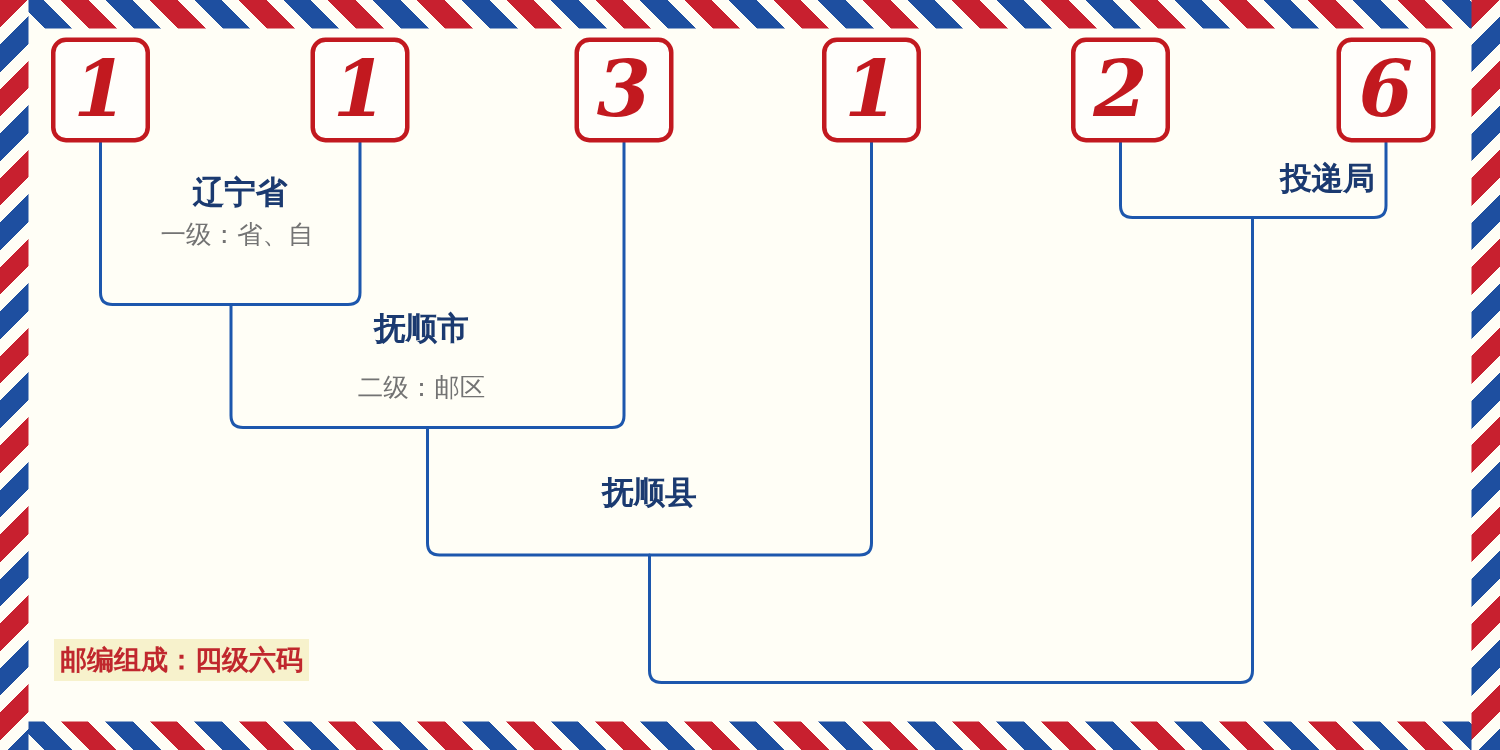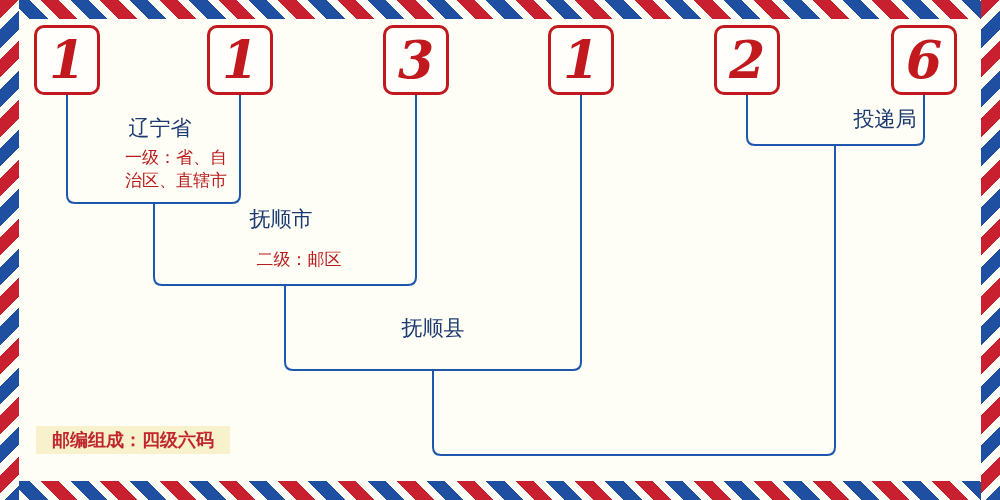--- a/index.html
+++ b/index.html
@@ -55,45 +55,44 @@
   }
 
   
   svg.connectors { position: absolute; left: 0; top: 0; z-index: 1; }
 
   
   .lab-name {
     position: absolute;
     transform: translateX(-50%);
     color: #1b3a70;
-    font-weight: normal;
+    font-weight: bold;
     font-size: 21px;
     white-space: nowrap;
     z-index: 2;
   }
   .lab-desc {
     position: absolute;
     transform: translateX(-50%);
-    color: #b91c1c;
+    color: #737373;
     font-size: 17px;
     line-height: 23px;
     white-space: nowrap;
     text-align: center;
     z-index: 2;
-    margin-left: 18px;
   }
   .lab-desc span { display: block; }
   .composition {
     position: absolute;
     left: 36px; top: 426px;
     color: #c0272d;
     font-weight: bold;
     font-size: 18px;
     background: #f7f2cc;
-    padding: 2px 16px;
+    padding: 2px 4px;
     white-space: nowrap;
     z-index: 2;
   }
 </style>
 </head>
 <body>
 
 <div class="canvas">
 
   <div class="stripe h top"></div>
@@ -124,21 +123,20 @@
   <div class="digit-box" style="left:714px">
     <span class="digit">2</span>
   </div>
   <div class="digit-box" style="left:891px">
     <span class="digit">6</span>
   </div>
 
   <div class="lab-name" style="left:160px; top:114px">辽宁省</div>
   <div class="lab-desc" style="left:158px; top:146px">
     <span>一级：省、自</span>
-    <span>治区、直辖市</span>
   </div>
 
   <div class="lab-name" style="left:281px; top:205px">抚顺市</div>
   <div class="lab-desc" style="left:281px; top:248px">二级：邮区</div>
 
   <div class="lab-name" style="left:433px; top:314px">抚顺县</div>
 
 
   <div class="lab-name" style="left:885px; top:105px">投递局</div>
 

